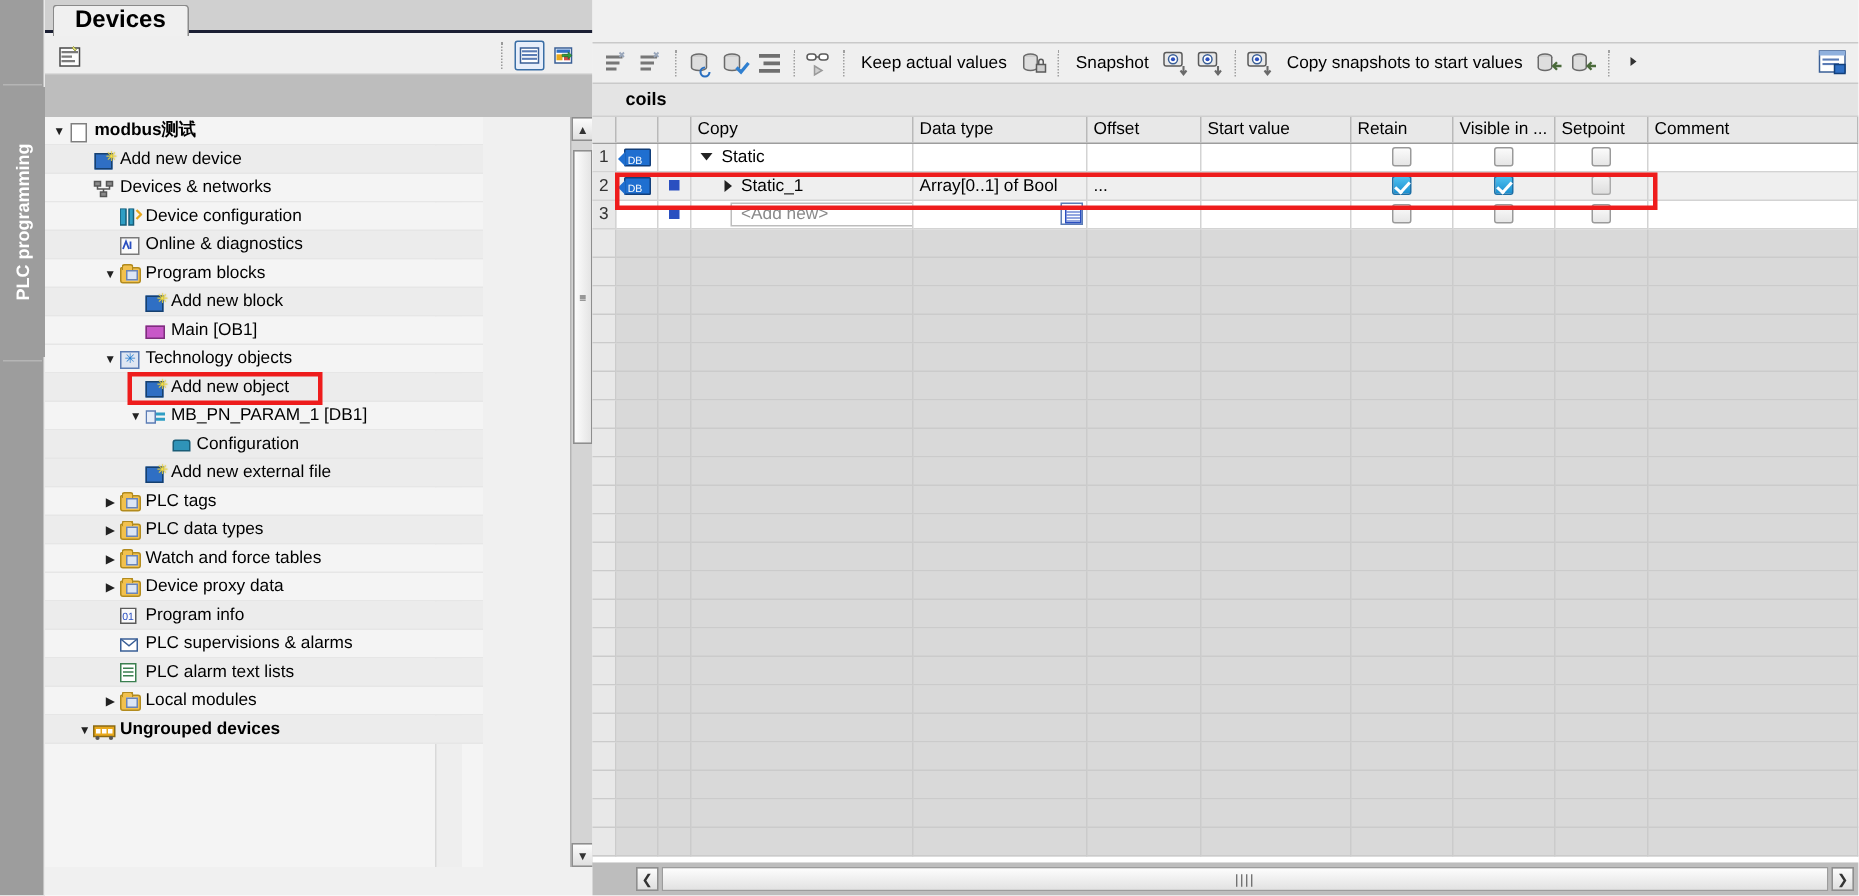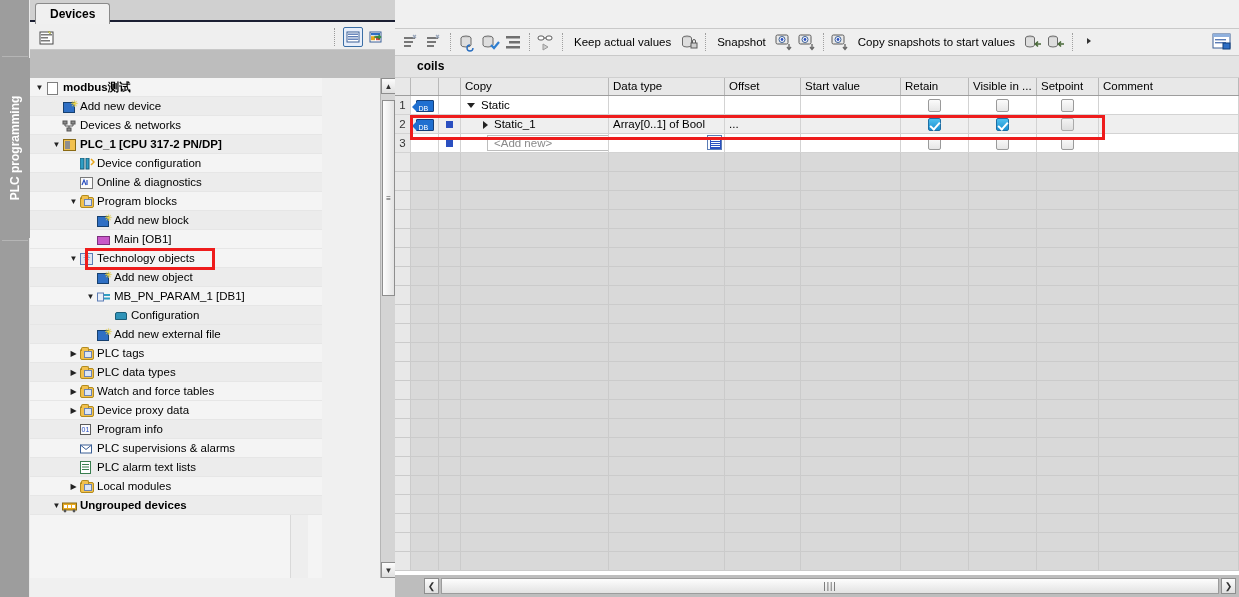--- a/index.html
+++ b/index.html
@@ -47,21 +47,21 @@
     border-bottom: 2px solid #1b1f33;
   }
   .tab-devices {
     position: absolute; left: 5px; top: 3px; height: 21px;
     padding: 0 14px;
     line-height: 20px;
     background: #f0f0f0;
     border: 1px solid #8a8a8a;
     border-bottom: none;
     border-radius: 3px 3px 0 0;
-    font-weight: bold; font-size: 12px;
+    font-weight: bold; font-size: 16px;
     color: #000;
   }
   .dev-toolbar {
     position: absolute; left: 0; top: 24px; width: 365px; height: 26px;
     background: #efefef;
     border-bottom: 1px solid #c8c8c8;
   }
   .dev-toolbar .tb-left { position: absolute; left: 6px; top: 3px; }
   .dev-toolbar .tb-right { position: absolute; right: 8px; top: 3px; display: flex; gap: 4px; align-items: center; }
   .dotsep { width: 1px; height: 18px; border-left: 1px dotted #999; margin-right: 4px; }
@@ -350,21 +350,20 @@
       <div class="tree-col-right"></div>
       <div id="tree-rows">
           <div class="trow bold"><span style="display: inline-block; width: 0px;"></span><span class="twist">▼</span><span class="ticon"><span class="ic-page"></span></span><span class="tlabel">modbus测试</span></div>
           <div class="trow alt"><span style="display: inline-block; width: 17px;"></span><span class="twist"></span><span class="ticon"><span class="ic-blue"></span><span class="ic-star">✳</span></span><span class="tlabel">Add new device</span></div>
           <div class="trow"><span style="display: inline-block; width: 17px;"></span><span class="twist"></span><span class="ticon"><svg width="15" height="13" style="position:absolute;left:0;top:1px">
                 <rect x="1" y="1" width="4" height="3" fill="#8a8a8a" stroke="#555"></rect>
                 <rect x="9" y="1" width="4" height="3" fill="#8a8a8a" stroke="#555"></rect>
                 <rect x="5" y="8" width="4" height="3" fill="#8a8a8a" stroke="#555"></rect>
                 <path d="M3 4 v2 h8 v-2 M7 6 v2" stroke="#555" fill="none"></path>
               </svg></span><span class="tlabel">Devices &amp; networks</span></div>
-          <div class="trow alt bold"><span style="display: inline-block; width: 17px;"></span><span class="twist">▼</span><span class="ticon"><span class="ic-plc"></span></span><span class="tlabel">PLC_1 [CPU 317-2 PN/DP]</span></div>
           <div class="trow"><span style="display: inline-block; width: 34px;"></span><span class="twist"></span><span class="ticon"><svg width="15" height="13" style="position:absolute;left:1px;top:1px">
                 <rect x="0" y="0" width="4" height="11" fill="#2f9ec4" stroke="#175d79"></rect>
                 <rect x="6" y="0" width="3" height="11" fill="#2f9ec4" stroke="#175d79"></rect>
                 <path d="M11 1 l3 3 l-3 3" stroke="#e8a81c" fill="none" stroke-width="1.5"></path>
               </svg></span><span class="tlabel">Device configuration</span></div>
           <div class="trow alt"><span style="display: inline-block; width: 34px;"></span><span class="twist"></span><span class="ticon"><svg width="15" height="13" style="position:absolute;left:1px;top:1px">
                 <rect x="0.5" y="0.5" width="12" height="11" fill="#fafafa" stroke="#7a7a7a"></rect>
                 <path d="M2 8 l2-5 l2 5" stroke="#2a4fc0" fill="none" stroke-width="1.2"></path>
                 <path d="M7 3 v5" stroke="#2a4fc0" stroke-width="1.2"></path>
               </svg></span><span class="tlabel">Online &amp; diagnostics</span></div>

